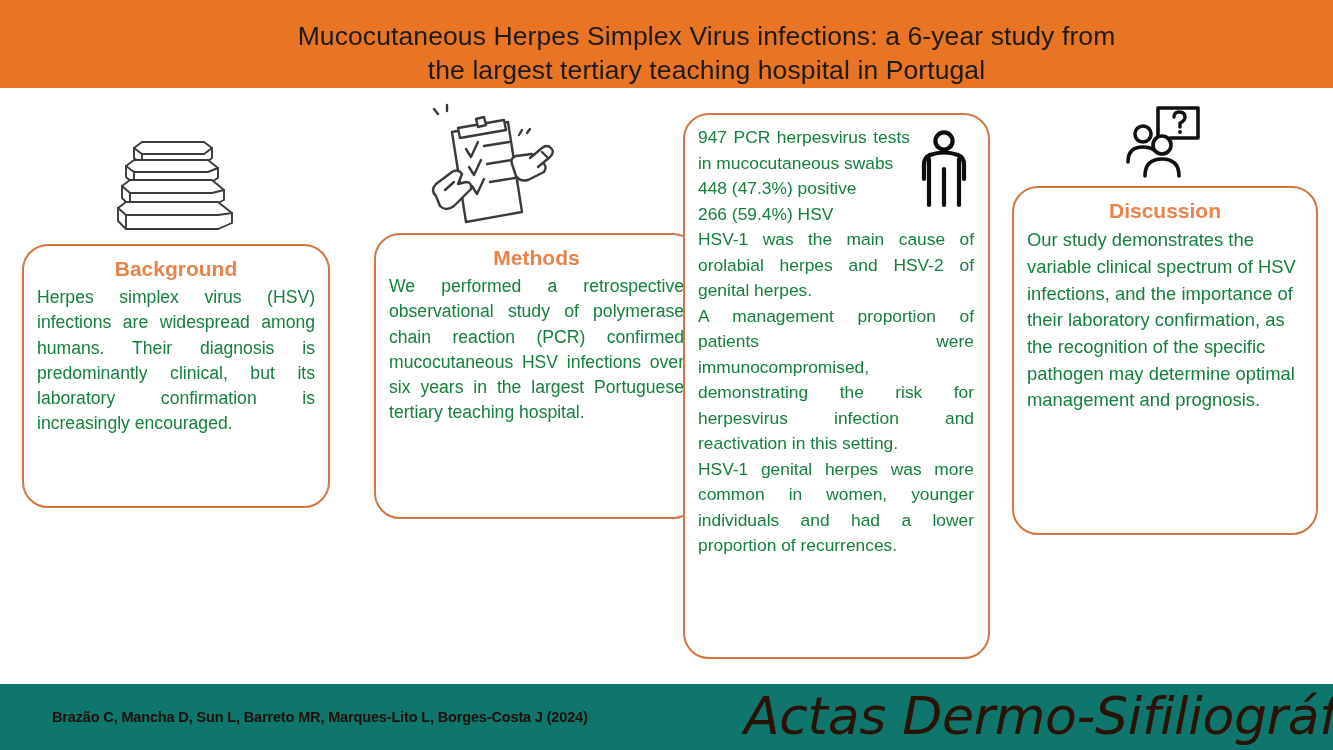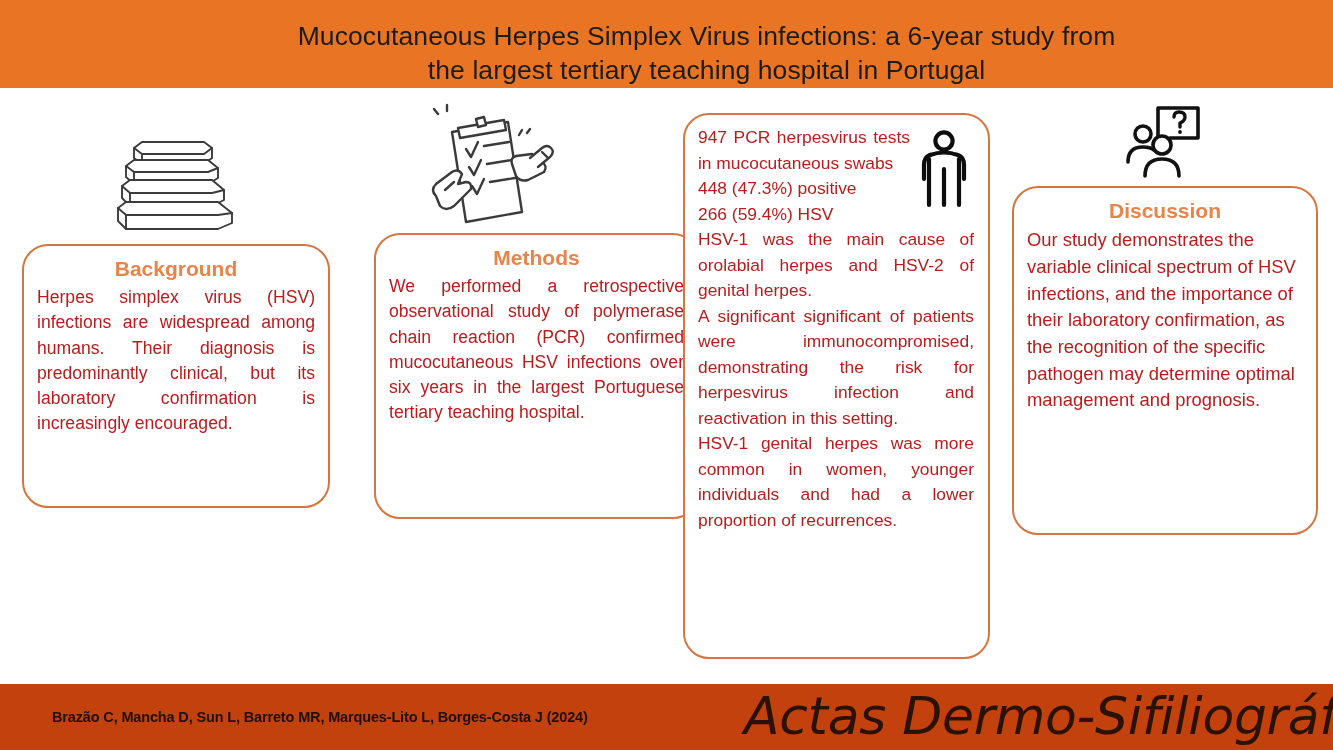--- a/index.html
+++ b/index.html
@@ -40,21 +40,21 @@
     white-space: pre-line;
     font-family: "Liberation Sans", sans-serif;
   }
 
   
   .footer-bar {
     position: absolute;
     left: 0; top: 684px;
     width: 1333px;
     height: 66px;
-    background: #c2410c;
+    background: #0f766e;
   }
   .footer-authors {
     position: absolute;
     left: 52px;
     top: 25px;
     font-size: 14.5px;
     font-weight: bold;
     color: #201008;
     letter-spacing: -0.15px;
     white-space: nowrap;
@@ -83,21 +83,21 @@
   }
   .panel-heading {
     text-align: center;
     color: #e8834a;
     font-weight: bold;
     font-size: 21px;
     line-height: 1.25;
     margin-bottom: 3px;
   }
   .panel-body {
-    color: #b91c1c;
+    color: #15803d;
     font-size: 17.6px;
     line-height: 1.43;
     text-align: justify;
     text-justify: inter-word;
     hyphens: none;
   }
   .panel-body.align-left { text-align: left; }
   .panel-body p { margin: 0; }
 
   #panel-background { left: 22px;  top: 244px; width: 308px; height: 264px; }
@@ -230,21 +230,21 @@
             <path d="M43 30 L43 76"></path>
             <path d="M28 40 L28 76"></path>
           </g>
         </svg>
       </span>
 
       <p>947 PCR herpesvirus tests in mucocutaneous swabs</p>
       <p>448 (47.3%) positive</p>
       <p>266 (59.4%) HSV</p>
       <p style="text-align:justify;">HSV-1 was the main cause of orolabial herpes and HSV-2 of genital herpes.</p>
-      <p style="text-align:justify;">A significant significant of patients were immunocompromised, demonstrating the risk for herpesvirus infection and reactivation in this setting.</p>
+      <p style="text-align:justify;">A management proportion of patients were immunocompromised, demonstrating the risk for herpesvirus infection and reactivation in this setting.</p>
       <p style="text-align:justify;">HSV-1 genital herpes was more common in women, younger individuals and had a lower proportion of recurrences.</p>
     </div>
   </div>
 
   <div class="panel" id="panel-discussion">
     <div class="panel-heading">Discussion</div>
     <div class="panel-body align-left">Our study demonstrates the variable clinical spectrum of HSV infections, and the importance of their laboratory confirmation, as the recognition of the specific pathogen may determine optimal management and prognosis.</div>
   </div>
 
   <div class="footer-bar">

